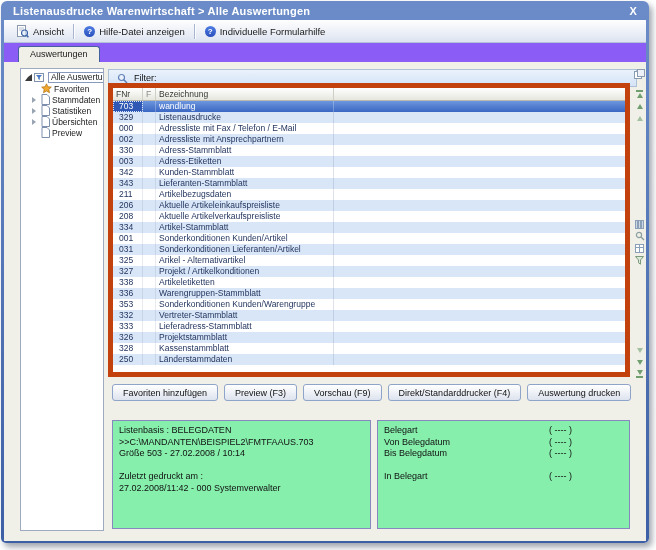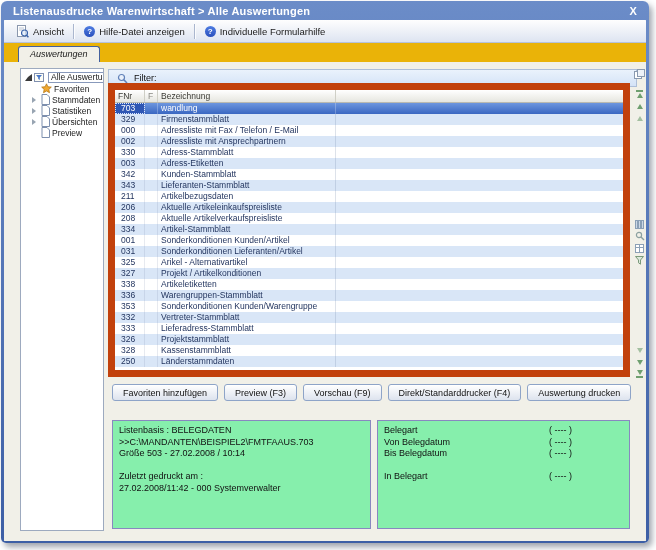--- a/index.html
+++ b/index.html
@@ -16,21 +16,21 @@
   
   .toolbar{position:absolute;left:0;right:0;top:0;height:22px;
            background:linear-gradient(#fefefe,#dde4f1);border-bottom:1px solid #b6c2da;
            display:flex;align-items:center;padding-left:6px;}
   .tb-btn{display:flex;align-items:center;gap:4px;height:18px;padding:0 6px;font-size:9.5px;color:#202020;border-radius:2px;}
   .tb-sep{width:1px;height:15px;background:#aab6ce;border-right:1px solid #fbfcfe;margin:0 3px;}
   .ic-help{display:inline-flex;align-items:center;justify-content:center;width:11px;height:11px;border-radius:50%;
            background:linear-gradient(#4f7de2,#2a50bd);color:#fff;font-size:8px;font-weight:bold;line-height:11px;}
 
   
-  .tabbar{position:absolute;left:0;right:0;top:23px;height:19px;background:#eab308;font-style:italic;}
+  .tabbar{position:absolute;left:0;right:0;top:23px;height:19px;background:#8b5cf6;}
   .tab{position:absolute;left:14px;bottom:0;height:15px;background:#f1f0e8;border:1px solid #44619e;border-bottom:none;
        border-radius:3px 3px 0 0;padding:0 11px;font-size:9px;line-height:15px;color:#1a1a1a;}
 
   
   .page{position:absolute;left:0;right:0;top:42px;bottom:0;background:#f1f0e8;}
 
   
   .tree-panel{position:absolute;left:16px;top:6px;width:84px;bottom:10px;background:#fff;
               border:1px solid #9daabf;box-sizing:border-box;padding-top:3px;font-size:8.5px;color:#1a1a1a;}
   .tree-row{display:flex;align-items:center;height:11px;gap:2px;white-space:nowrap;overflow:hidden;}
@@ -41,21 +41,21 @@
   .exp-none{width:7px;flex:none;}
   .root-label{border:1px solid #8899bb;background:#fff;padding:0 2px;line-height:9px;}
 
   
   .filter-bar{position:absolute;left:104px;top:7px;width:529px;height:18px;box-sizing:border-box;
               background:linear-gradient(#eaf2fc,#d4e3f7);border:1px solid #aebfd8;
               display:flex;align-items:center;gap:6px;padding-left:8px;font-size:9px;color:#111;}
 
   
   .grid{position:absolute;left:104px;top:21px;width:522px;height:294px;box-sizing:border-box;
-        background:#fff;border:7px solid #c2410c;overflow:hidden;}
+        background:#fff;border:5px solid #c2410c;overflow:hidden;}
   .grid-header{display:flex;height:12px;background:linear-gradient(#ffffff,#e6e6df);
                border-bottom:1px solid #b9b9b1;font-size:8.5px;color:#3a3a34;}
   .hc{box-sizing:border-box;border-right:1px solid #cfcfc6;padding:0 3px;line-height:12px;overflow:hidden;}
   .hc-fnr{width:30px;flex:none;}
   .hc-f{width:13px;flex:none;color:#8a8a84;}
   .hc-name{width:178px;flex:none;}
   .hc-fill{flex:1;border-right:none;}
   .grid-row{display:flex;height:11px;font-size:8.5px;color:#23355f;}
   .grid-rows .grid-row:nth-child(even){background:#d9e6f7;}
   .cell{box-sizing:border-box;line-height:11px;padding:0 3px;overflow:hidden;white-space:nowrap;}
@@ -224,21 +224,21 @@
 
           <div class="grid-row selected">
               <div class="cell c-fnr">703</div>
               <div class="cell c-f"></div>
               <div class="cell c-name">wandlung</div>
               <div class="cell c-fill"></div>
             </div>
               <div class="grid-row">
               <div class="cell c-fnr">329</div>
               <div class="cell c-f"></div>
-              <div class="cell c-name">Firmenstammblatt</div>
+              <div class="cell c-name">Listenausdrucke</div>
               <div class="cell c-fill"></div>
             </div>
               <div class="grid-row">
               <div class="cell c-fnr">000</div>
               <div class="cell c-f"></div>
               <div class="cell c-name">Adressliste mit Fax / Telefon / E-Mail</div>
               <div class="cell c-fill"></div>
             </div>
               <div class="grid-row">
               <div class="cell c-fnr">002</div>

